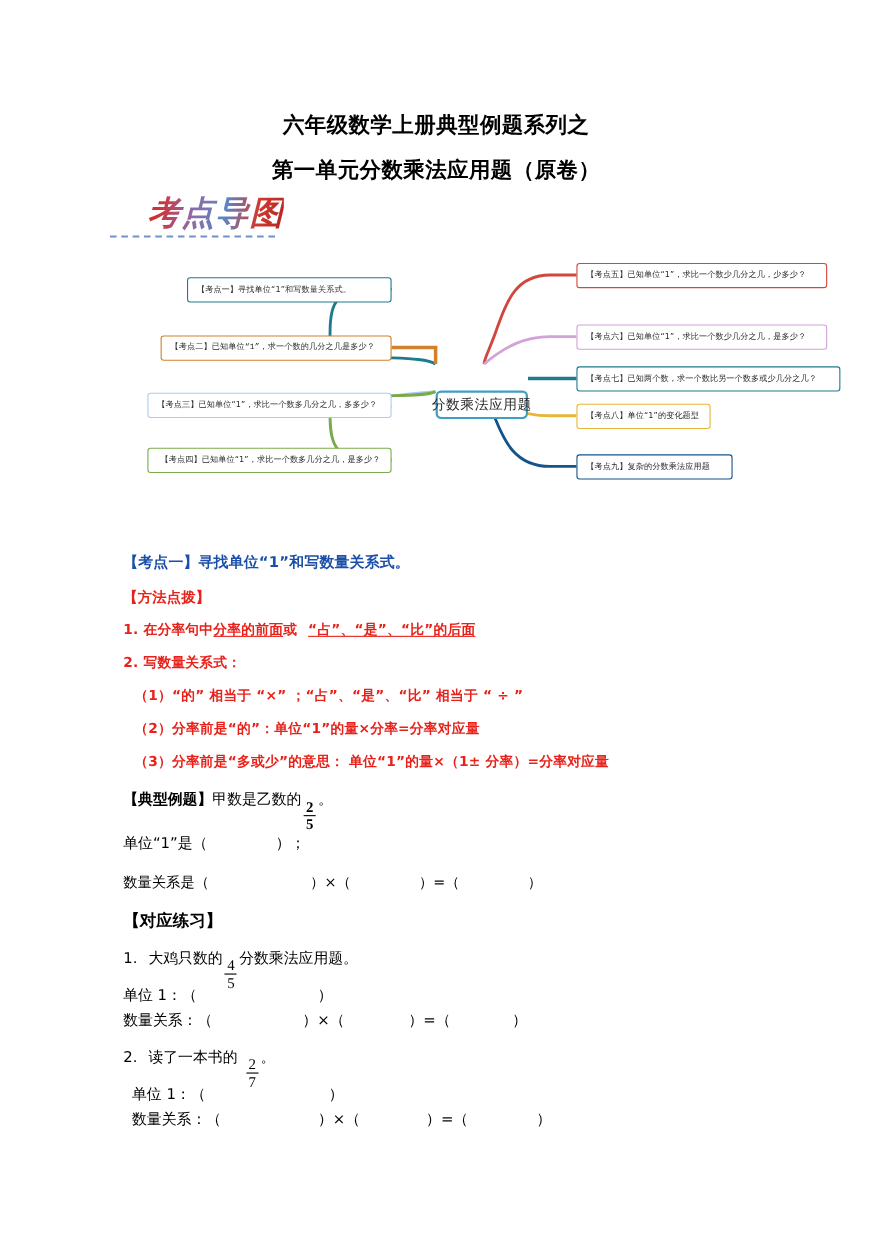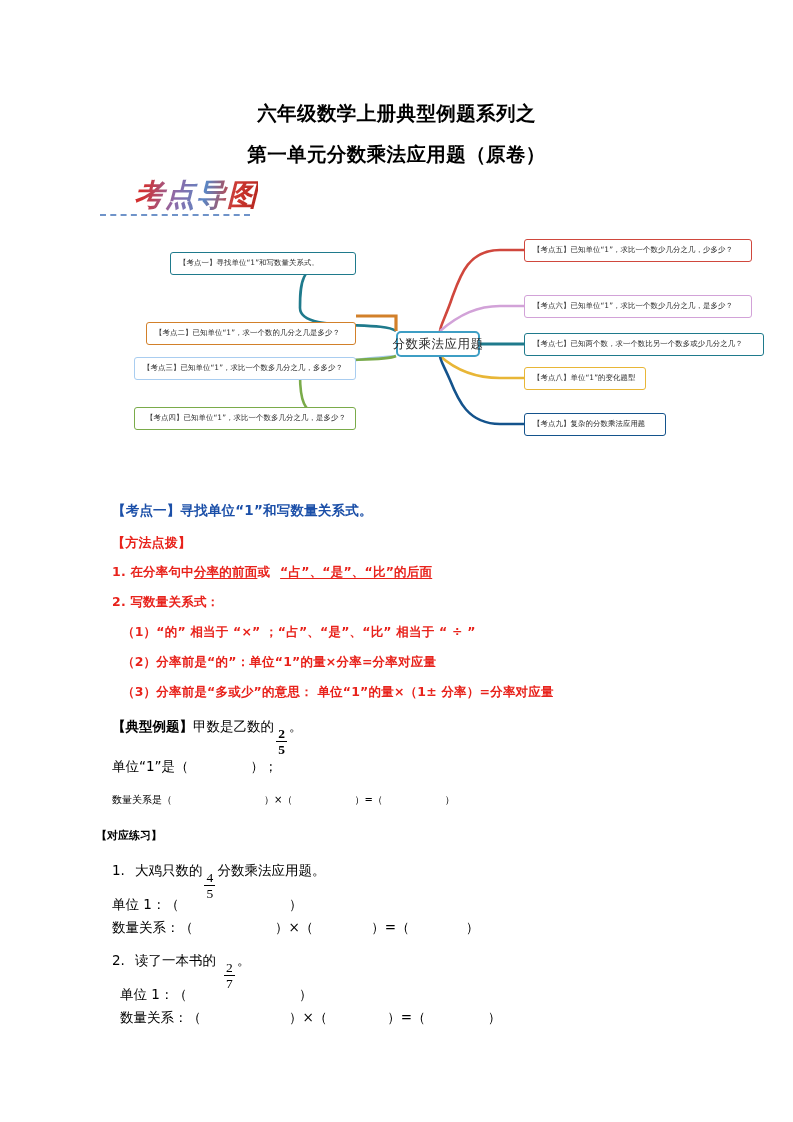--- a/index.html
+++ b/index.html
@@ -100,20 +100,21 @@
     border-radius: 5px;
     background: #fff;
     display: flex;
     align-items: center;
     justify-content: center;
     font-family: Liberation Serif, serif;
     font-size: 12.5px;
     color: #2b2b2b;
     letter-spacing: 0.5px;
     white-space: nowrap;
+    margin-top: 24px;
   }
 
   
   .body-area {
     position: absolute;
     left: 0;
     top: 490px;
     width: 793px;
   }
   .ln {
@@ -135,23 +136,23 @@
 
   .r1 { position: absolute; left: 112px; top: 44px;  font-size: 13px; font-weight: bold; letter-spacing: .2px;}
   .r2 { position: absolute; left: 112px; top: 74px;  font-size: 12.5px; font-weight: bold; letter-spacing: .2px;}
   .r3 { position: absolute; left: 112px; top: 104px; font-size: 12.5px; font-weight: bold; letter-spacing: .2px;}
   .r4 { position: absolute; left: 122px; top: 134px; font-size: 12.5px; font-weight: bold; letter-spacing: .2px;}
   .r5 { position: absolute; left: 122px; top: 164px; font-size: 12.5px; font-weight: bold; letter-spacing: .2px;}
   .r6 { position: absolute; left: 122px; top: 194px; font-size: 12.5px; font-weight: bold; letter-spacing: .2px;}
 
   .ex-head  { position: absolute; left: 112px; top: 228px; font-size: 13.5px; font-weight: bold; }
   .ex-l1    { position: absolute; left: 112px; top: 268px; font-size: 13.5px; }
-  .ex-l2    { position: absolute; left: 112px; top: 303px; font-size: 10px; }
-
-  .pr-head  { position: absolute; left: 96px; top: 338px; font-size: 11px; font-weight: bold; }
+  .ex-l2    { position: absolute; left: 112px; top: 303px; font-size: 13px; }
+
+  .pr-head  { position: absolute; left: 112px; top: 338px; font-size: 15px; font-weight: bold; }
   .pr1-q    { position: absolute; left: 112px; top: 372px; font-size: 13.5px; }
   .pr1-l1   { position: absolute; left: 112px; top: 406px; font-size: 13.5px; }
   .pr1-l2   { position: absolute; left: 112px; top: 429px; font-size: 13.5px; }
   .pr2-q    { position: absolute; left: 112px; top: 462px; font-size: 13.5px; }
   .pr2-l1   { position: absolute; left: 120px; top: 496px; font-size: 13.5px; }
   .pr2-l2   { position: absolute; left: 120px; top: 519px; font-size: 13.5px; }
 
   
   .frac {
     display: inline-flex;
@@ -206,21 +207,21 @@
       <path d="M524,196 L500,196 C468,196 458,172 450,152 C444,138 440,132 440,128" fill="none" stroke="#14538c" stroke-width="2.6"></path>
     </svg>
 
     <div class="mm-center" style="left:396px; top:103px; width:84px; height:26px;">
       <span>分数乘法应用题</span>
     </div>
 
     <div class="mm-node" style="left:170px; top:24px;  width:186px; height:23px; border-color:#1f7a8c;">
       <span>【考点一】寻找单位“1”和写数量关系式。</span>
     </div>
-    <div class="mm-node" style="left:146px; top:94px;  width:210px; height:23px; border-color:#d2802a;">
+    <div class="mm-node" style="left:146px; top:77px;  width:210px; height:23px; border-color:#d2802a;font-family:Liberation Mono, monospace;">
       <span>【考点二】已知单位“1”，求一个数的几分之几是多少？</span>
     </div>
     <div class="mm-node" style="left:134px; top:129px; width:222px; height:23px; border-color:#a9cdf0;">
       <span>【考点三】已知单位“1”，求比一个数多几分之几，多多少？</span>
     </div>
     <div class="mm-node" style="left:134px; top:179px; width:222px; height:23px; border-color:#7aab4a;padding-left:11px;">
       <span>【考点四】已知单位“1”，求比一个数多几分之几，是多少？</span>
     </div>
 
     <div class="mm-node" style="left:524px; top:11px;  width:228px; height:23px; border-color:#d0473d;">

